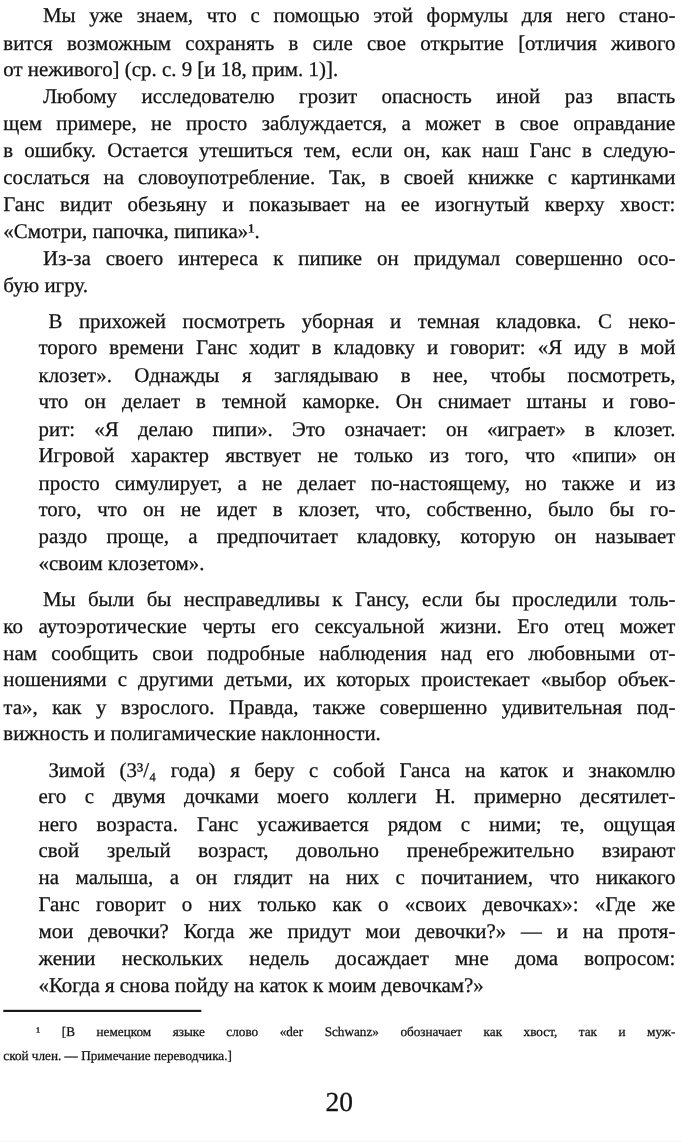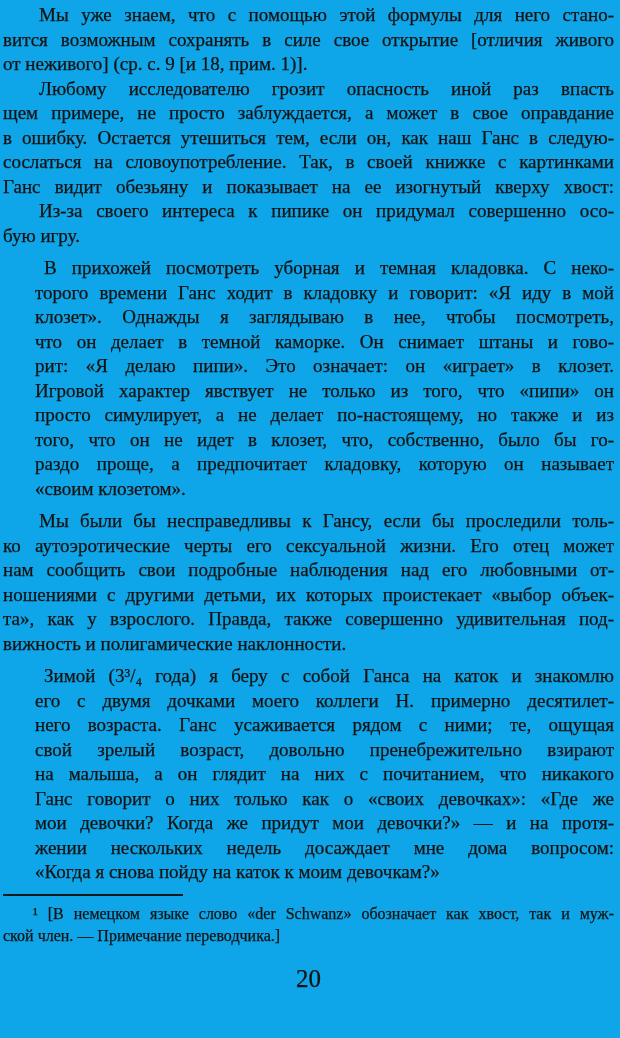--- a/index.html
+++ b/index.html
@@ -5,21 +5,21 @@
   html, body {
     margin: 0;
     padding: 0;
     background: #e8e8e8;
   }
   .page {
     position: relative;
     width: 620px;
     height: 1038px;
     margin: 0;
-    background: #0ea5e9;
+    background: #ffffff;
     color: #141312;
     font-family: "Liberation Serif", "DejaVu Serif", serif;
     box-sizing: border-box;
     padding: 3px 6px 0 3px;
     overflow: hidden;
     -webkit-text-stroke: 0.25px #141312;
   }
   .text-block { width: 611px; }
   .block { margin: 0; }
   .block.quote {
@@ -46,21 +46,21 @@
     margin-top: 9px;
     width: 180px;
     height: 2px;
     background: #1a1a1a;
   }
   .footnote {
     margin-top: 7px;
     width: 611px;
   }
   .footnote .line {
-    font-size: 16px;
+    font-size: 12px;
     line-height: 22px;
     height: 22px;
   }
   .footnote .line.first { text-indent: 30px; }
 
   .page-number {
     margin-top: 20px;
     width: 611px;
     text-align: center;
     font-size: 25px;
@@ -76,20 +76,21 @@
         <div class="line first"><span>Мы уже знаем, что с помощью этой формулы для него стано-</span></div>
         <div class="line"><span>вится возможным сохранять в силе свое открытие [отличия живого</span></div>
         <div class="line last"><span>от неживого] (ср. с. 9 [и 18, прим. 1)].</span></div>
       </div>
       <div class="block para">
         <div class="line first"><span>Любому исследователю грозит опасность иной раз впасть</span></div>
         <div class="line"><span>щем примере, не просто заблуждается, а может в свое оправдание</span></div>
         <div class="line"><span>в ошибку. Остается утешиться тем, если он, как наш Ганс в следую-</span></div>
         <div class="line"><span>сослаться на словоупотребление. Так, в своей книжке с картинками</span></div>
         <div class="line"><span>Ганс видит обезьяну и показывает на ее изогнутый кверху хвост:</span></div>
+        <div class="line last"><span>«Смотри, папочка, пипика»¹.</span></div>
       </div>
       <div class="block para">
         <div class="line first"><span>Из-за своего интереса к пипике он придумал совершенно осо-</span></div>
         <div class="line last"><span>бую игру.</span></div>
       </div>
       <div class="block quote">
         <div class="line first"><span>В прихожей посмотреть уборная и темная кладовка. С неко-</span></div>
         <div class="line"><span>торого времени Ганс ходит в кладовку и говорит: «Я иду в мой</span></div>
         <div class="line"><span>клозет». Однажды я заглядываю в нее, чтобы посмотреть,</span></div>
         <div class="line"><span>что он делает в темной каморке. Он снимает штаны и гово-</span></div>

